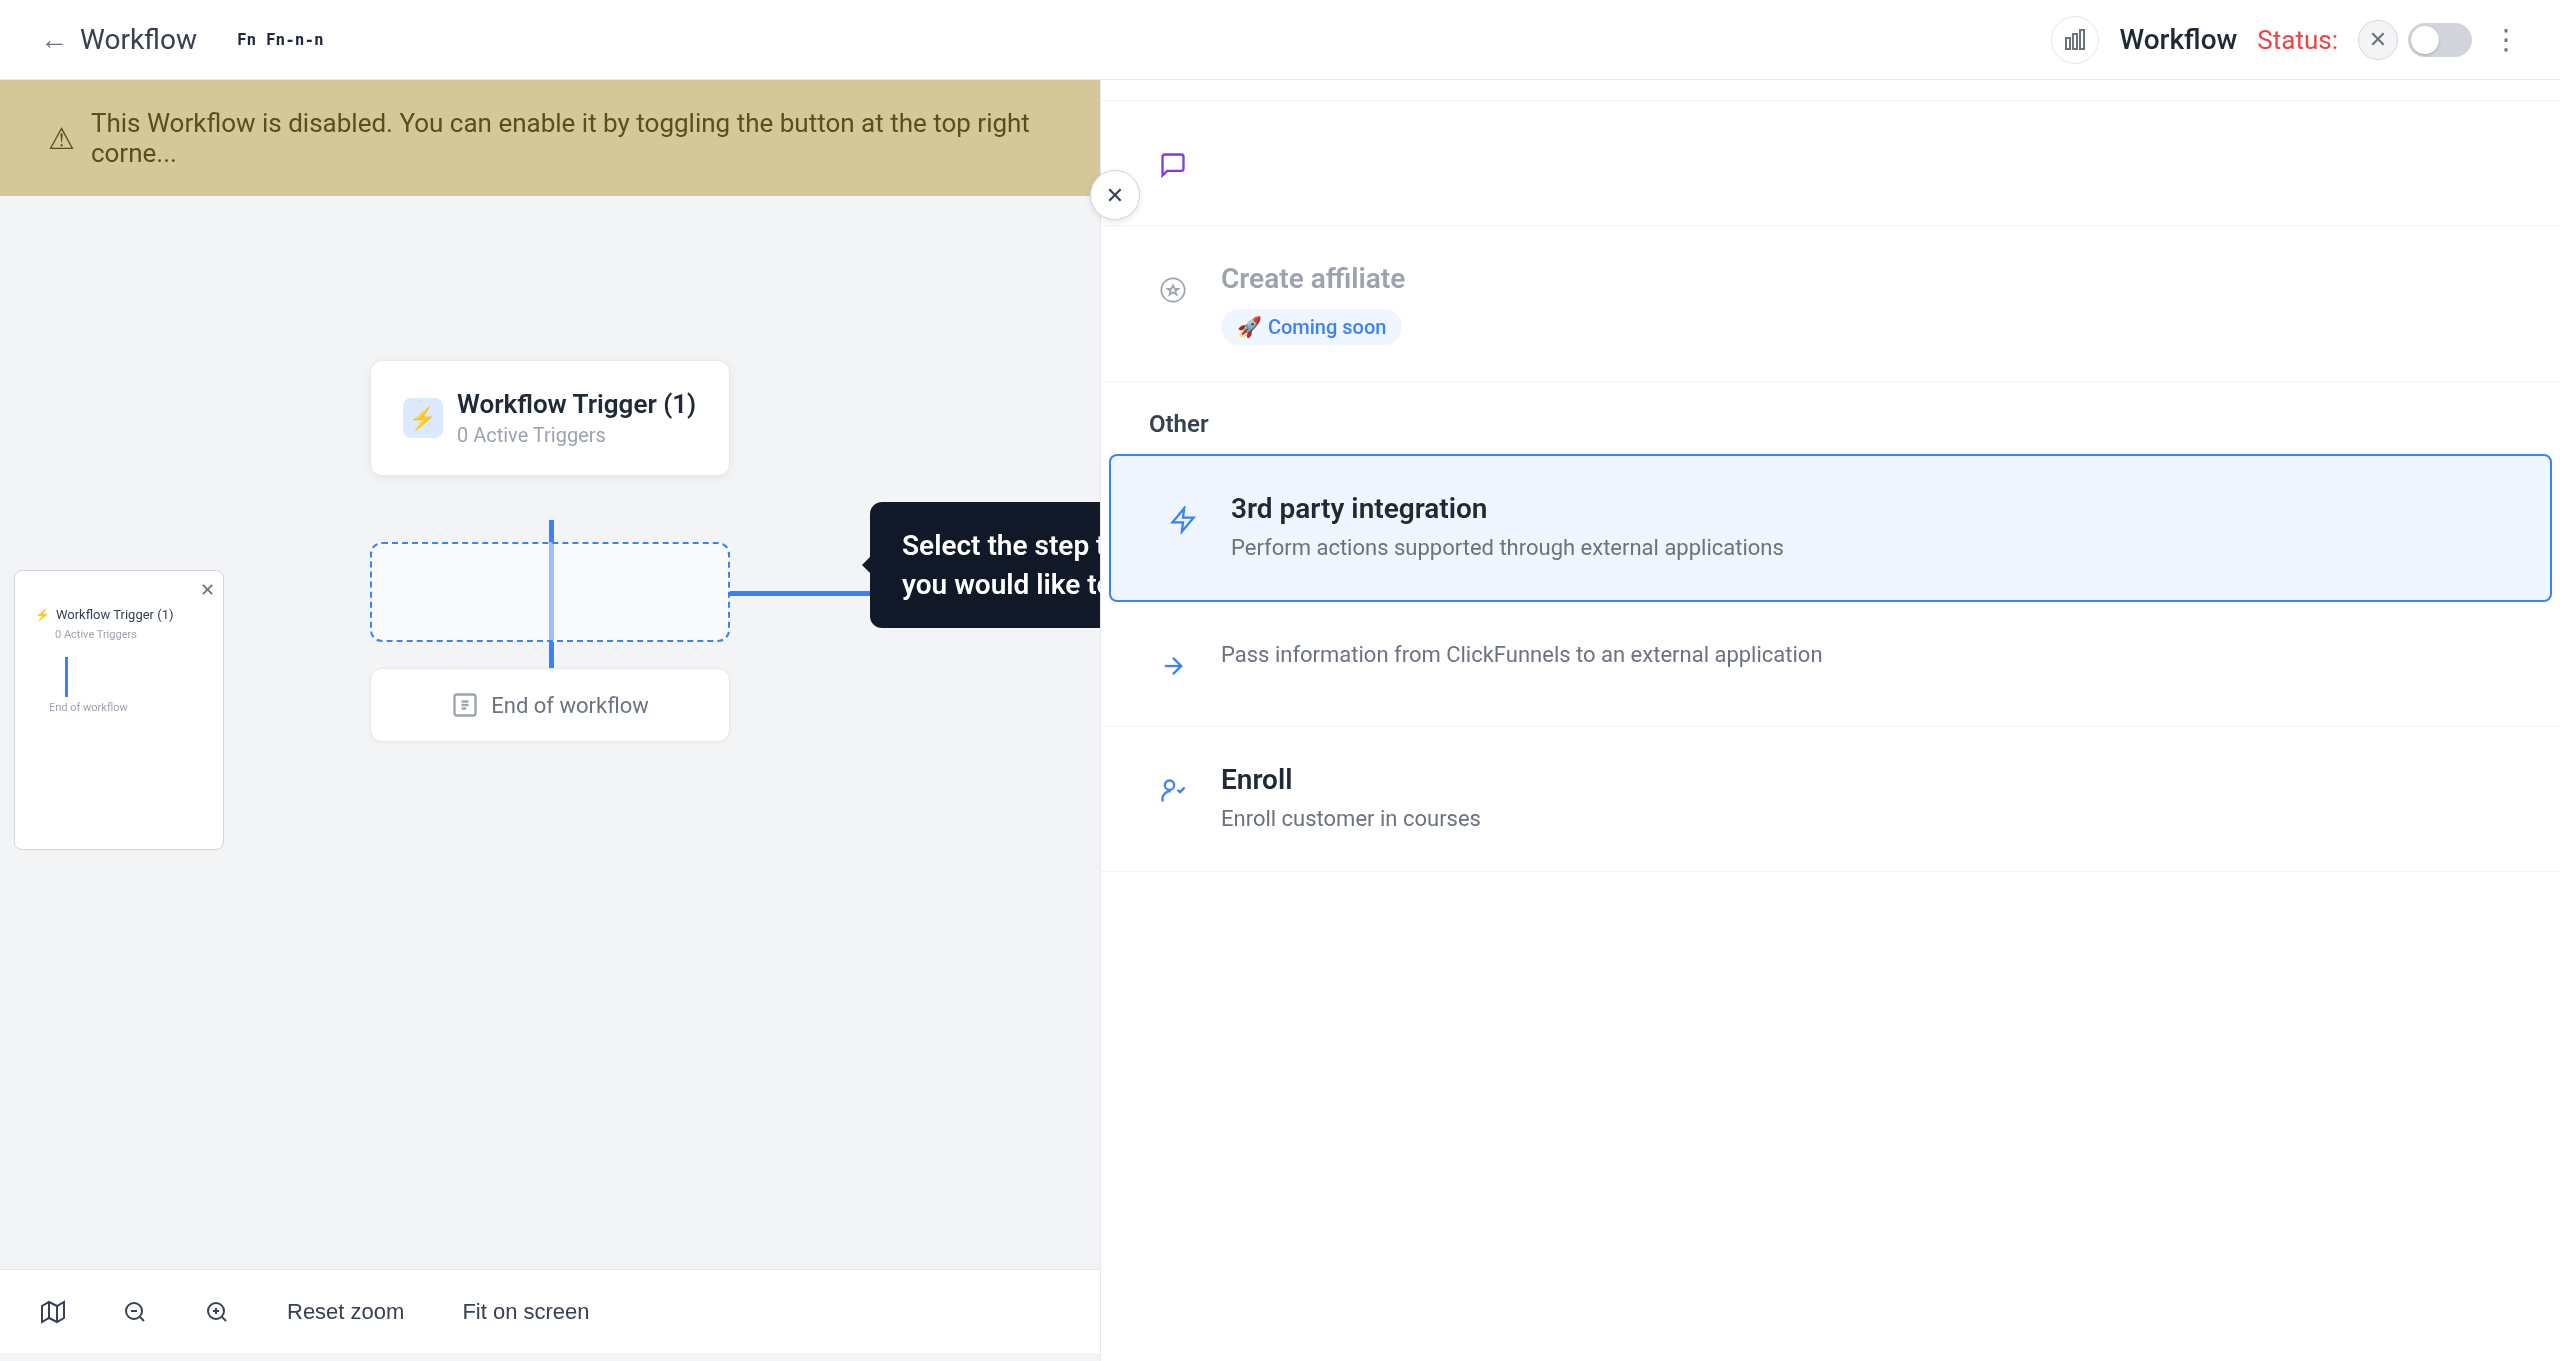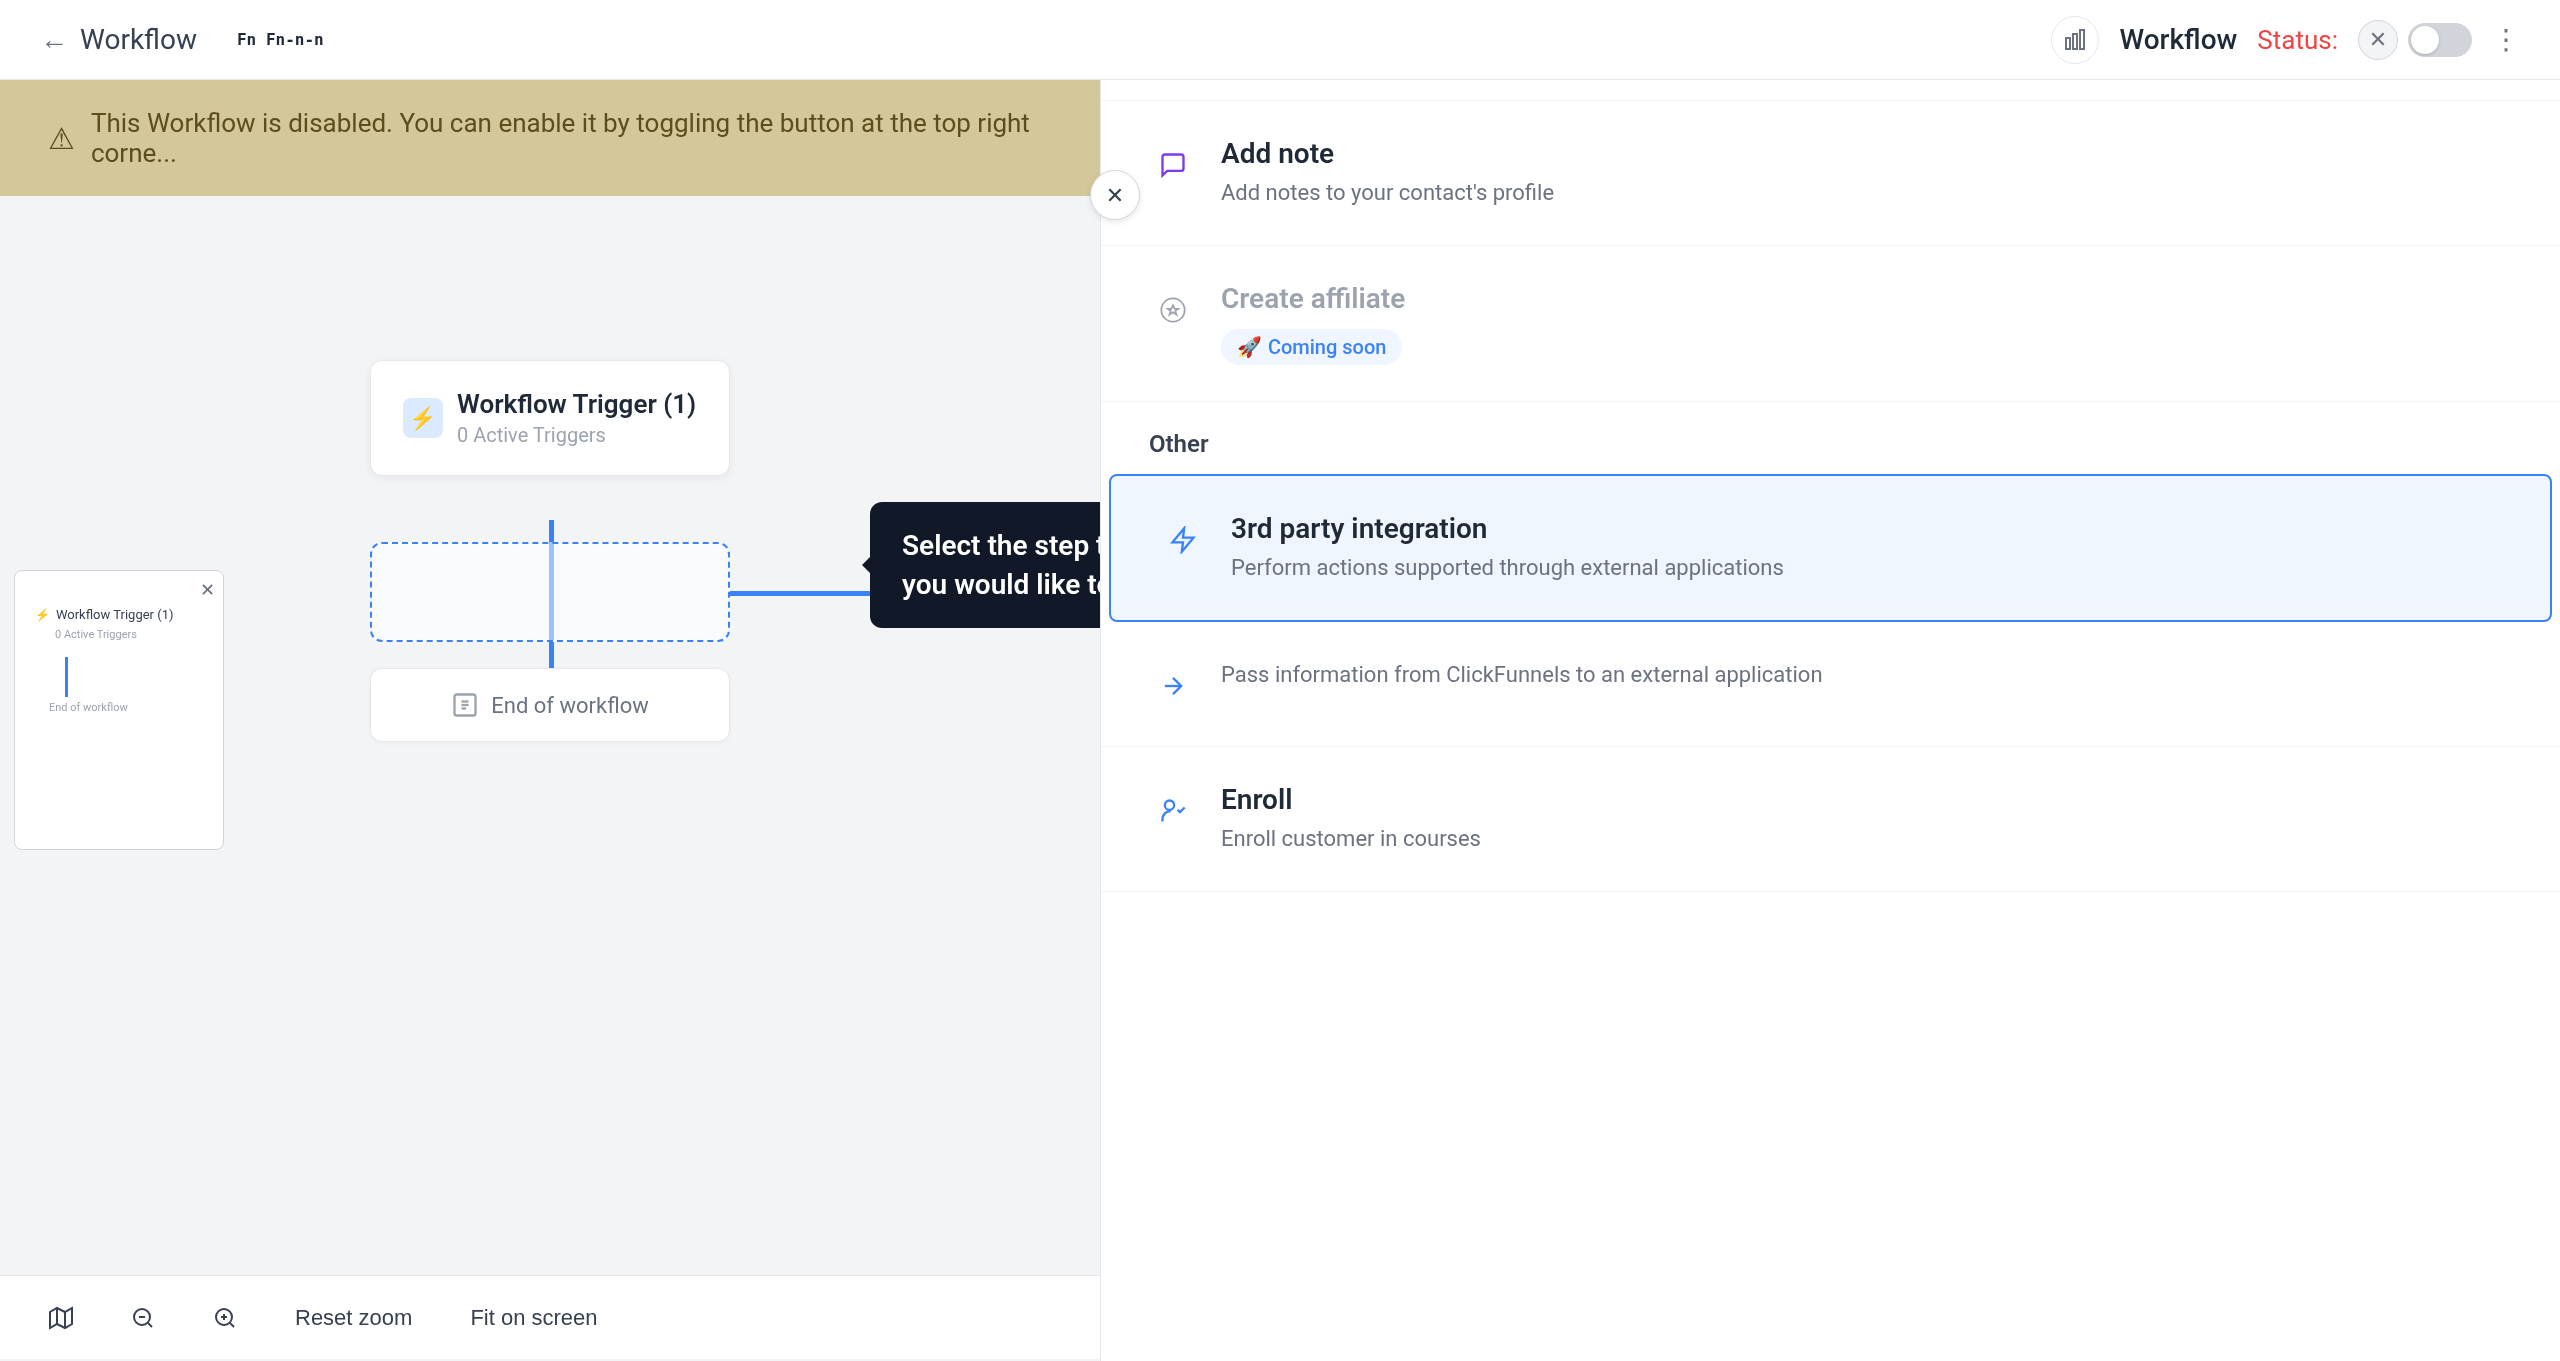--- a/index.html
+++ b/index.html
@@ -296,29 +296,29 @@
       left: -18px;
       top: 50%;
       transform: translateY(-50%);
       border: 10px solid transparent;
       border-right-color: #111827;
     }
 
     
     .bottom-toolbar {
       position: absolute;
-      bottom: 2px;
+      bottom: 8px;
       left: 0;
       width: 1100px;
       height: 84px;
       background: #fff;
       border-top: 1px solid #e5e7eb;
       display: flex;
       align-items: center;
-      padding: 0 28px;
+      padding: 0 20px;
       gap: 16px;
       z-index: 10;
     }
     .toolbar-btn {
       display: flex;
       align-items: center;
       gap: 8px;
       padding: 10px 20px;
       border-radius: 8px;
       border: 1px solid transparent;
@@ -580,24 +580,20 @@
     </div>
     <span class="panel-item-title">Add/remove Tag</span>
   </div>
 
   <div class="panel-item">
     <div class="panel-item-icon purple">
       <svg width="28" height="28" viewBox="0 0 24 24" fill="none" stroke="currentColor" stroke-width="2">
         <path d="M21 15a2 2 0 0 1-2 2H7l-4 4V5a2 2 0 0 1 2-2h14a2 2 0 0 1 2 2z"></path>
       </svg>
     </div>
-    <div>
-      <div class="panel-item-title">Add note</div>
-      <div class="panel-item-desc">Add notes to your contact's profile</div>
-    </div>
   </div>
 
 
   <div class="panel-item">
     <div class="panel-item-icon gray">
       <svg width="28" height="28" viewBox="0 0 24 24" fill="none" stroke="currentColor" stroke-width="1.5">
         <circle cx="12" cy="12" r="10"></circle>
           <path d="M12 8l1.5 3h3l-2.5 2 1 3-3-2-3 2 1-3-2.5-2h3z"></path>
       </svg>
     </div>

